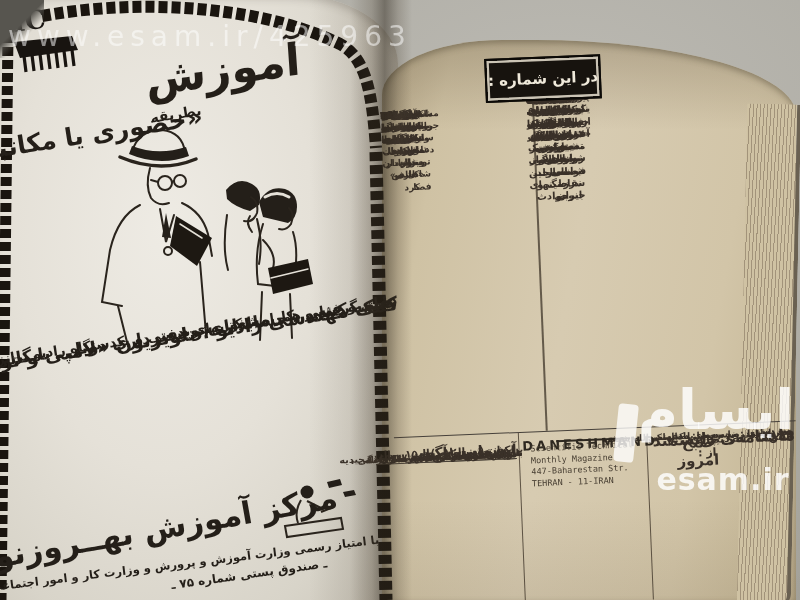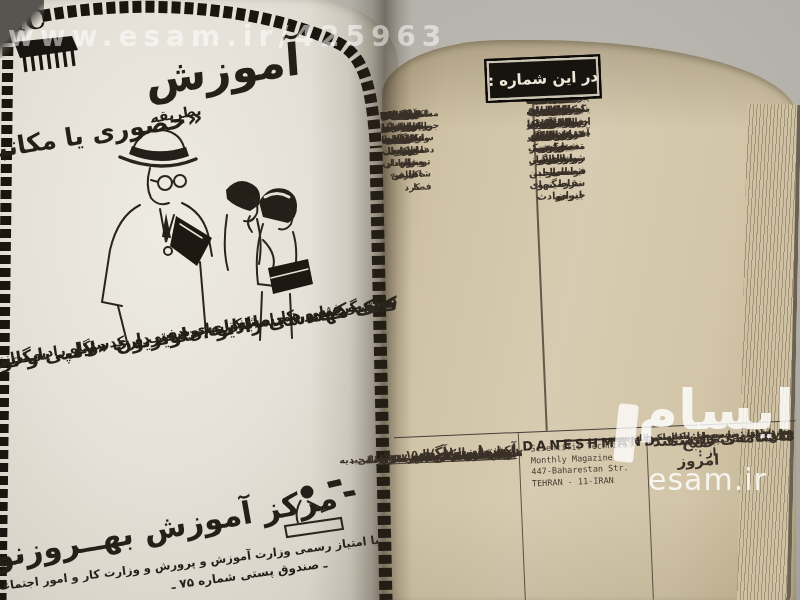--- a/index.html
+++ b/index.html
@@ -100,28 +100,28 @@
   .subs-title{position:relative;font-size:14px;font-weight:bold;margin-bottom:6px;white-space:nowrap;}
   .rate-row{position:relative;display:flex;justify-content:space-between;font-size:10.5px;font-weight:bold;
     border-bottom:1px solid #4a4238;padding:2px 2px 3px;white-space:nowrap;}
   .subs-note{position:relative;margin-top:6px;font-size:9.5px;font-weight:bold;line-height:13px;}
   .subs-note div{position:relative;white-space:nowrap;}
 
   
   .vignette{left:0;top:0;width:800px;height:600px;z-index:8;pointer-events:none;
     background:radial-gradient(140% 120% at 45% 40%, rgba(0,0,0,0) 60%, rgba(40,35,25,.16) 100%);}
   .wm-url{left:8px;top:20px;z-index:10;color:rgba(255,255,255,.52);font-size:28px;
-    font-weight:bold;letter-spacing:6px;white-space:nowrap;}
+    font-weight:normal;letter-spacing:6px;white-space:nowrap;}
   .esam-logo{z-index:10;}
   .esam-fa{left:632px;top:378px;width:168px;font-size:55px;font-weight:bold;
     color:rgba(255,255,255,.82);text-align:center;direction:rtl;}
   .esam-mark{left:616px;top:404px;width:20px;height:58px;background:rgba(255,255,255,.78);
     border-radius:4px;transform:rotate(6deg);}
-  .esam-latin{left:648px;top:462px;width:150px;font-size:30px;font-weight:normal;
-    color:rgba(255,255,255,.82);letter-spacing:1px;}
+  .esam-latin{left:648px;top:462px;width:150px;font-size:30px;font-weight:bold;
+    color:rgba(255,255,255,.82);text-align:center;letter-spacing:1px;}
 </style>
 </head>
 <body>
 
 <div id="stage">
 
   <div class="left-page"></div>
 
   <svg class="lp-art" viewBox="0 0 400 600" width="400" height="600">
 

